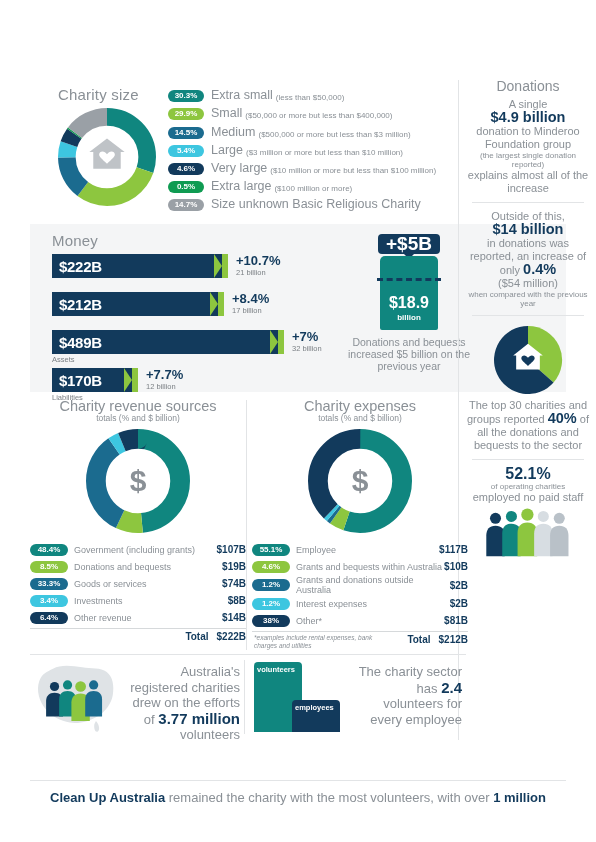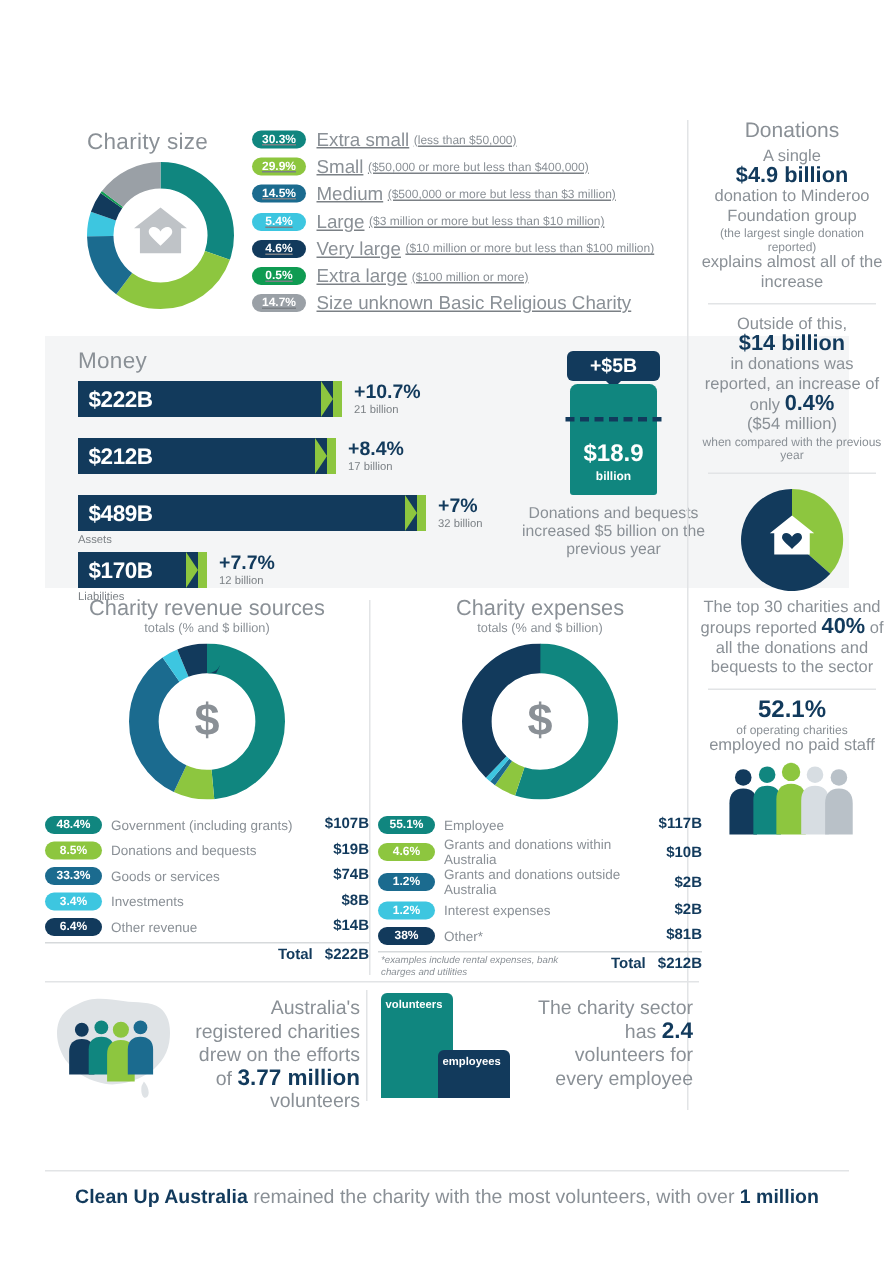--- a/index.html
+++ b/index.html
@@ -22,21 +22,21 @@
     display: inline-block; border-radius: 9px; color: #fff;
     font-size: 8px; font-weight: bold; text-align: center;
     padding: 2px 0 2px 0; line-height: 1;
   }
 
   
   #size-block { position: absolute; left: 30px; top: 78px; width: 430px; height: 140px; }
   #size-title { position: absolute; left: 28px; top: 8px; }
   #size-donut { position: absolute; left: 28px; top: 30px; width: 98px; height: 98px; }
   #size-legend { position: absolute; left: 138px; top: 6px; width: 300px; }
-  .size-row { height: 18.2px; display: flex; align-items: center; text-decoration: underline; }
+  .size-row { height: 18.2px; display: flex; align-items: flex-end; }
   .size-row .badge { width: 36px; margin-right: 7px; flex: 0 0 36px; }
   .size-name { font-size: 12.5px; color: #8a9096; white-space: nowrap; }
   .size-desc { font-size: 8px; color: #8a9096; margin-left: 3px; white-space: nowrap; }
 
   
   #money-block {
     position: absolute; left: 30px; top: 224px; width: 536px; height: 168px;
     background: #f4f5f6;
   }
   #money-title { position: absolute; left: 22px; top: 8px; }
@@ -55,21 +55,21 @@
     border-top: 12px solid #123a5c; border-bottom: 12px solid #123a5c;
     border-left: 8px solid transparent;
   }
   .pct { position: absolute; font-size: 13px; font-weight: bold; color: #123a5c; top: -1px; }
   .abs { position: absolute; font-size: 7.5px; color: #7b8085; top: 14px; }
   .barlabel { font-size: 7.5px; color: #7b8085; margin-top: 1px; }
 
   #don-col { position: absolute; left: 318px; top: 6px; width: 122px; text-align: center; }
   #tag {
     margin: 4px auto 0; width: 62px; height: 20px; background: #123a5c; border-radius: 4px;
-    color: #fff; font-size: 13px; font-weight: bold; line-height: 20px; position: relative;
+    color: #fff; font-size: 19px; font-weight: bold; line-height: 20px; position: relative;
   }
   #tag::after {
     content: ""; position: absolute; left: 50%; margin-left: -5px; bottom: -5px;
     border-left: 5px solid transparent; border-right: 5px solid transparent;
     border-top: 5px solid #123a5c;
   }
   #jar {
     margin: 2px auto 0; width: 58px; height: 74px; background: #10867f;
     border-radius: 5px 5px 2px 2px; position: relative;
   }
@@ -384,21 +384,21 @@
       <div class="donut-hole">$</div>
     </div>
     <div class="pie-legend">
       <div class="pl-row">
         <span class="badge" style="background:#10867f">55.1%</span>
         <span class="pl-name">Employee</span>
         <span class="pl-amt">$117B</span>
       </div>
       <div class="pl-row">
         <span class="badge" style="background:#8dc63f">4.6%</span>
-        <span class="pl-name">Grants and donations within Australia</span>
+        <span class="pl-name">Grants and bequests within Australia</span>
         <span class="pl-amt">$10B</span>
       </div>
       <div class="pl-row">
         <span class="badge" style="background:#1b6b8f">1.2%</span>
         <span class="pl-name">Grants and donations outside Australia</span>
         <span class="pl-amt">$2B</span>
       </div>
       <div class="pl-row">
         <span class="badge" style="background:#3dc6e0">1.2%</span>
         <span class="pl-name">Interest expenses</span>

